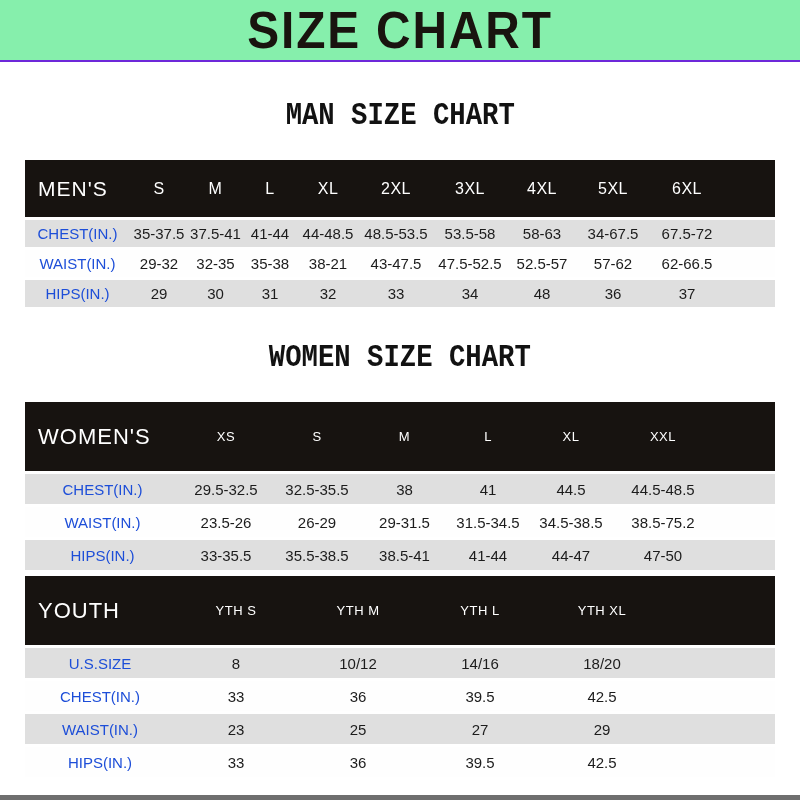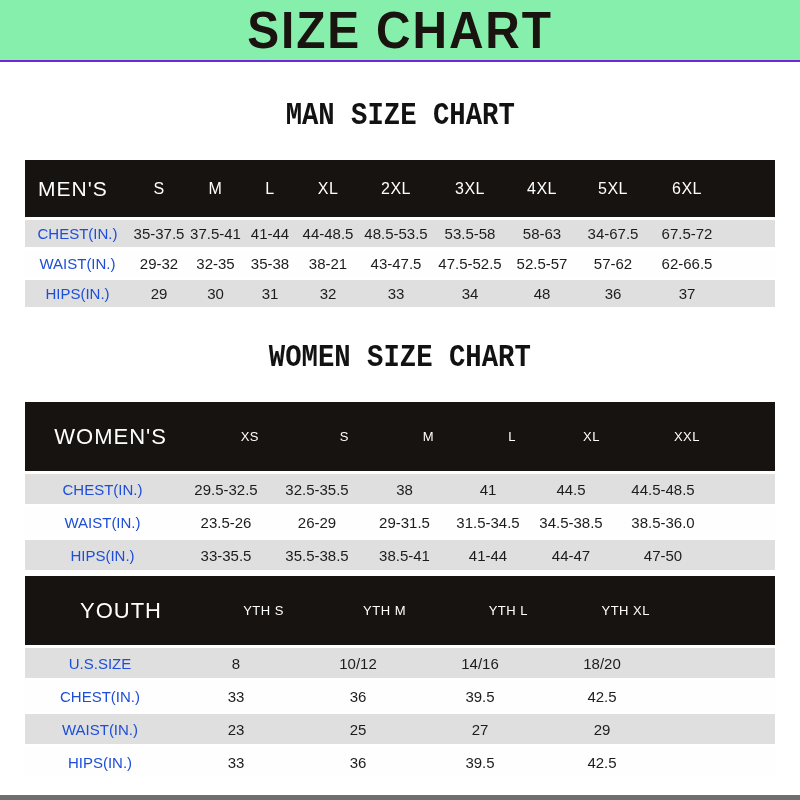--- a/index.html
+++ b/index.html
@@ -54,21 +54,21 @@
   table.size-table th{font-weight:normal;padding:13px;}
   th.corner-label{
     text-align:left;padding-left:12px;
     font-size:21px;letter-spacing:1px;
     white-space:nowrap;
   }
   th.col-head{text-align:center;font-size:16px;letter-spacing:0.5px;}
   table.tall th.col-head{font-size:13px;}
   table.tall th.corner-label{font-size:22px;}
   table.compact thead tr th{height:31px;}
-  table.tall thead tr th{height:43px;text-align:right;}
+  table.tall thead tr th{height:43px;}
   table.compact td{height:25px;}
   table.tall td{height:28px;}
   tr.row-gray{background:#DFDFDF;}
   tr.row-white{background:#FEFEFE;}
   td.row-label,td.val{
     text-align:center;
     font-size:15px;color:#1c1c1c;
     padding:0;white-space:nowrap;
   }
   td.row-label{font-size:15px;color:#1d4ed8;}
@@ -212,21 +212,21 @@
           <td class="val">44.5-48.5</td>
           <td></td>
         </tr>
         <tr class="row-white">
           <td class="row-label">WAIST(IN.)</td>
           <td class="val">23.5-26</td>
           <td class="val">26-29</td>
           <td class="val">29-31.5</td>
           <td class="val">31.5-34.5</td>
           <td class="val">34.5-38.5</td>
-          <td class="val">38.5-36.0</td>
+          <td class="val">38.5-75.2</td>
           <td></td>
         </tr>
         <tr class="row-gray">
           <td class="row-label">HIPS(IN.)</td>
           <td class="val">33-35.5</td>
           <td class="val">35.5-38.5</td>
           <td class="val">38.5-41</td>
           <td class="val">41-44</td>
           <td class="val">44-47</td>
           <td class="val">47-50</td>

